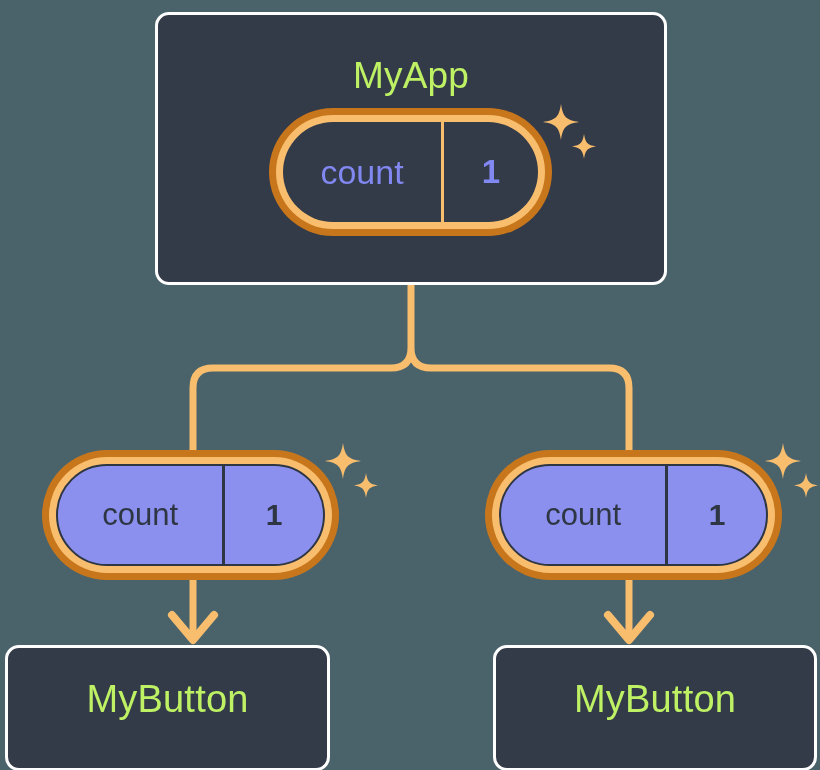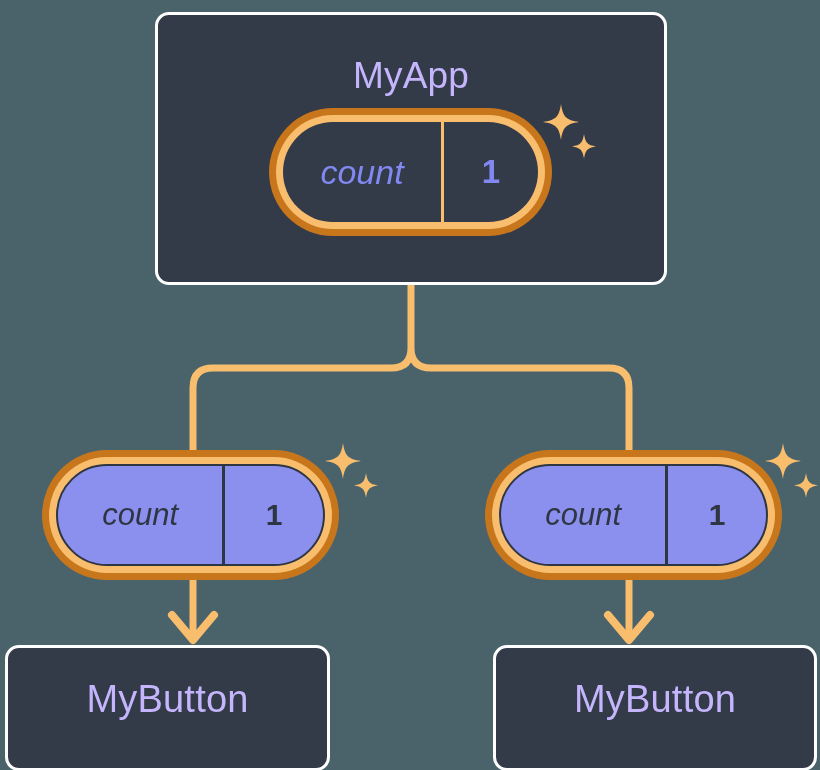--- a/index.html
+++ b/index.html
@@ -38,21 +38,21 @@
     background: #333a48;
     border: 3px solid #ffffff;
     border-radius: 14px;
     z-index: 3;
   }
   .card-title {
     position: absolute;
     left: 0;
     right: 0;
     text-align: center;
-    color: #c4b5fd;
+    color: #bef264;
     font-weight: 400;
     letter-spacing: 0.2px;
     white-space: nowrap;
   }
 
   #card-myapp {
     left: 155px;
     top: 12px;
     width: 512px;
     height: 273px;
@@ -105,21 +105,21 @@
     display: flex;
     align-items: stretch;
     overflow: hidden;
   }
   .pill-key, .pill-val {
     display: flex;
     align-items: center;
     justify-content: center;
     box-sizing: border-box;
   }
-  .pill-key { flex: 0 0 62%; font-style: italic; }
+  .pill-key { flex: 0 0 62%; }
   .pill-val { flex: 1 1 auto; }
 
   
   .pill-dark .pill-inner {
     background: #333a48;
   }
   .pill-dark .pill-val {
     border-left: 3px solid #f8be6e;
   }
   .pill-dark .pill-key {

